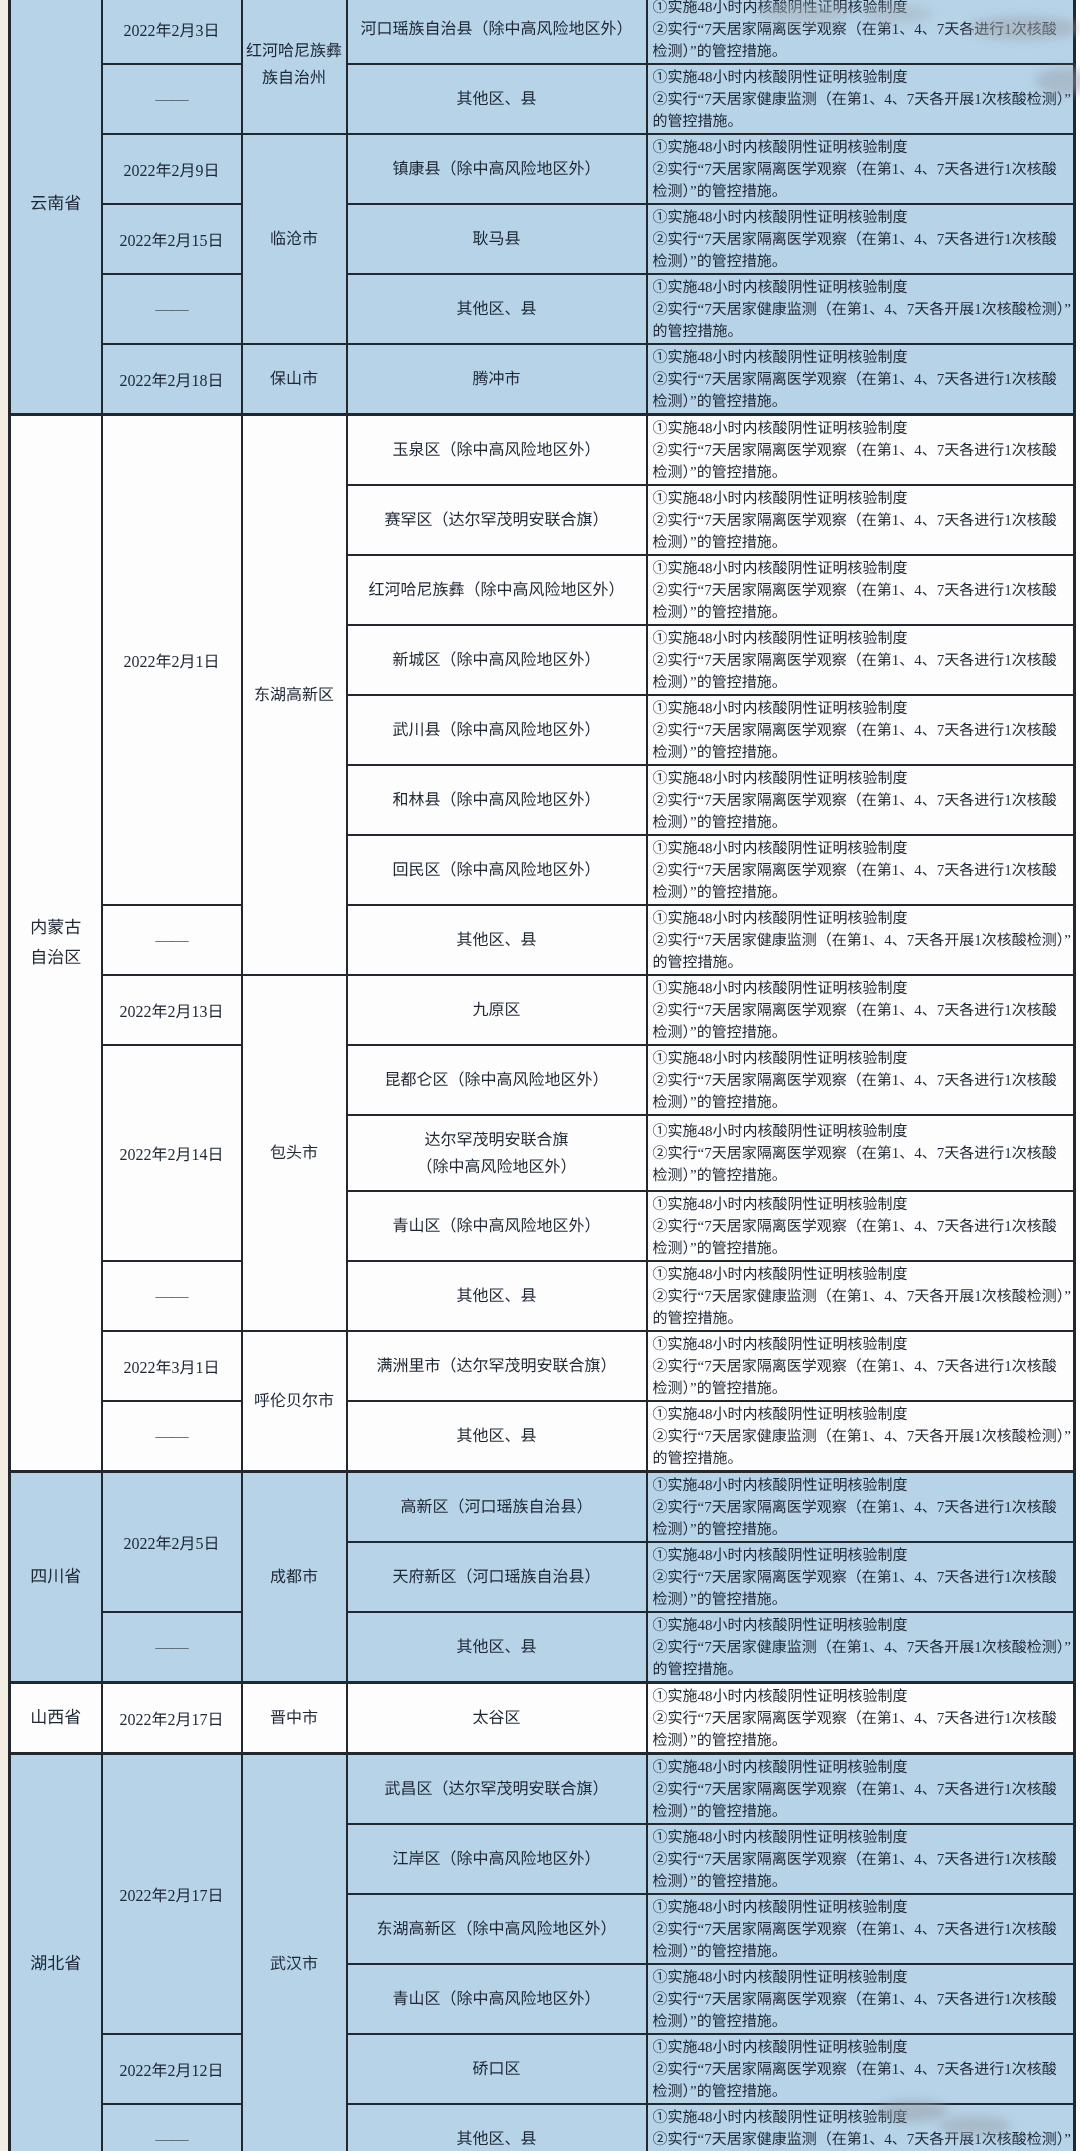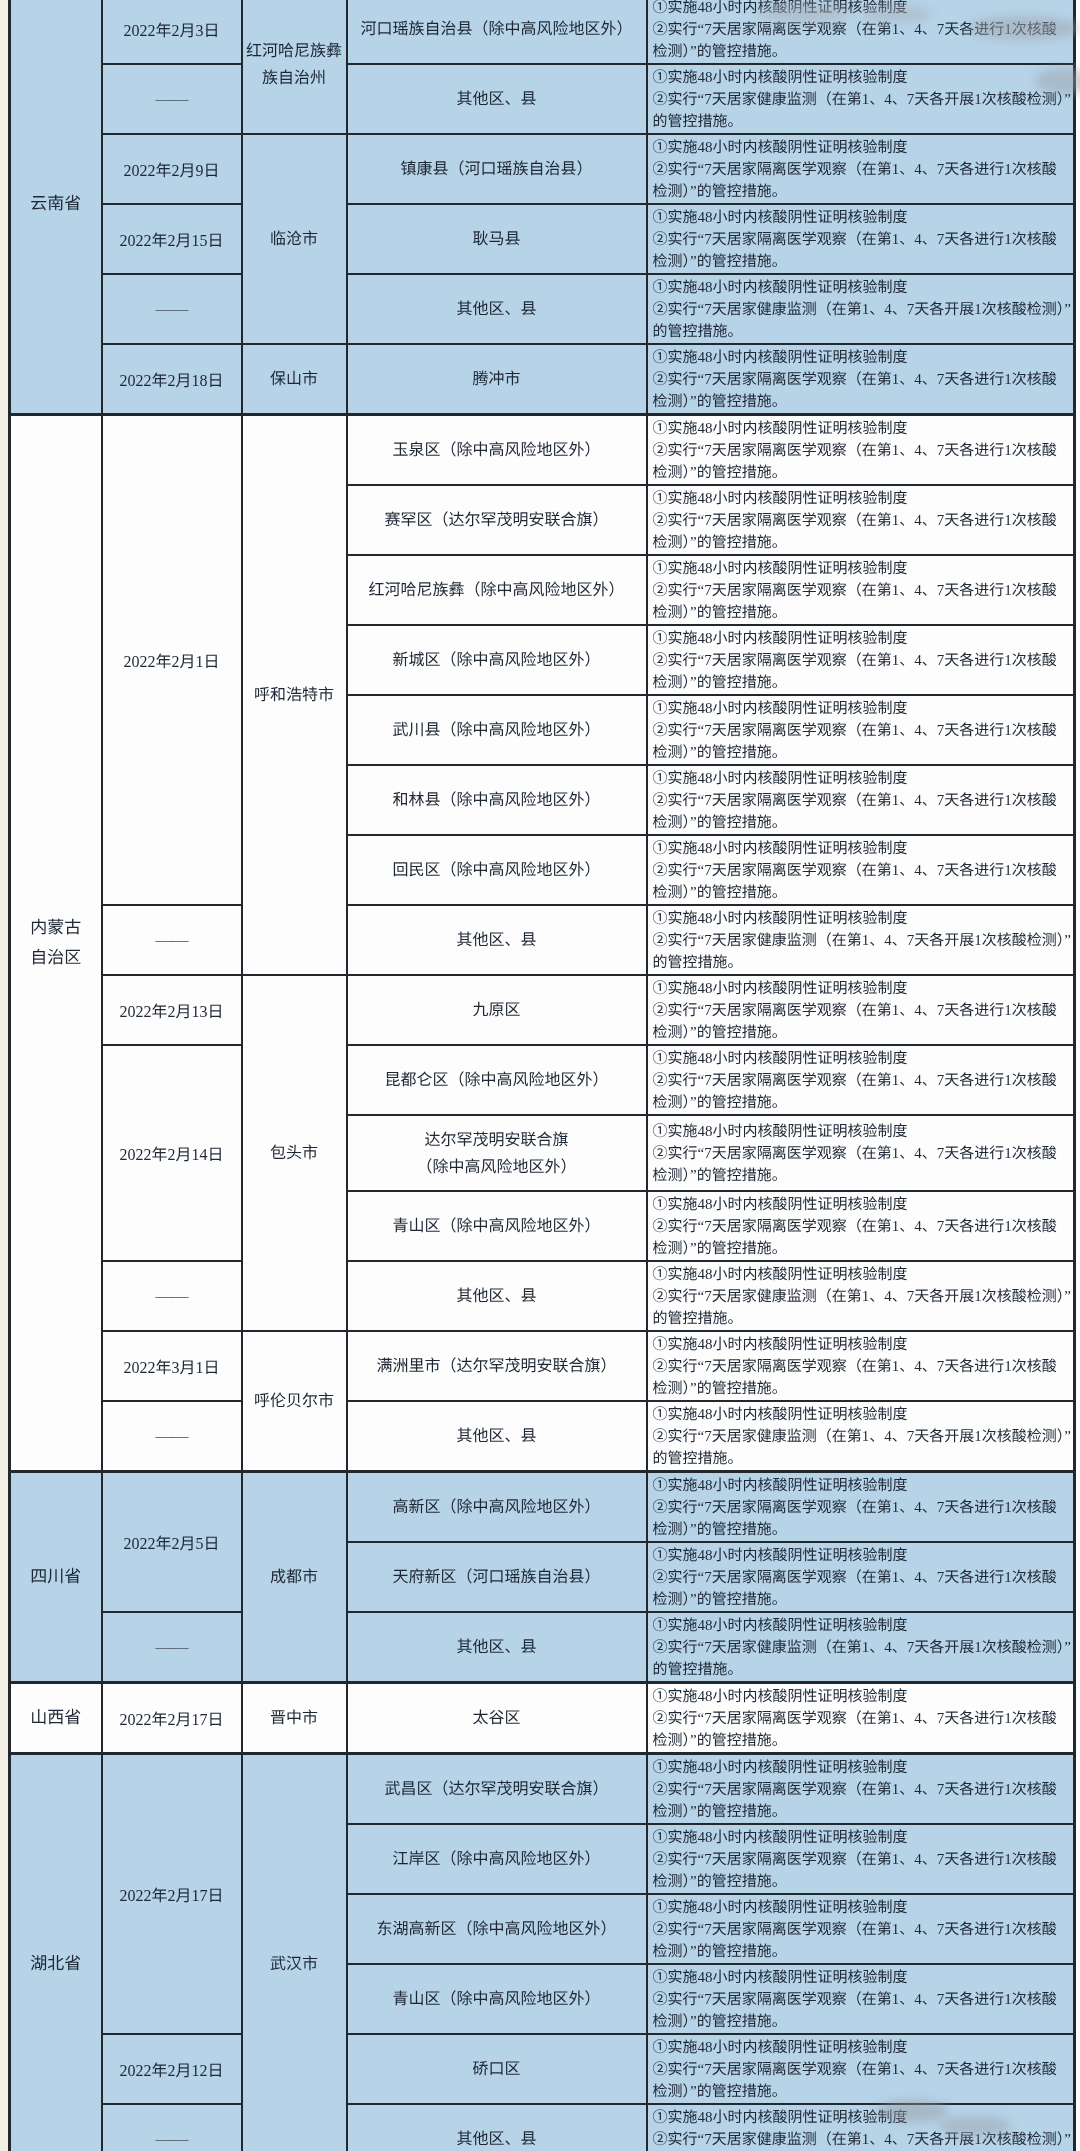--- a/index.html
+++ b/index.html
@@ -98,21 +98,21 @@
         </tr>
         <tr class="sec-blue">
           <td class="date dash">——</td>
           <td class="district">其他区、县</td>
           <td class="measure">①实施48小时内核酸阴性证明核验制度
 ②实行“7天居家健康监测（在第1、4、7天各开展1次核酸检测）”的管控措施。</td>
         </tr>
         <tr class="sec-blue">
           <td class="date">2022年2月9日</td>
           <td class="city" rowspan="3">临沧市</td>
-          <td class="district">镇康县（河口瑶族自治县）</td>
+          <td class="district">镇康县（除中高风险地区外）</td>
           <td class="measure">①实施48小时内核酸阴性证明核验制度
 ②实行“7天居家隔离医学观察（在第1、4、7天各进行1次核酸检测）”的管控措施。</td>
         </tr>
         <tr class="sec-blue">
           <td class="date">2022年2月15日</td>
           <td class="district">耿马县</td>
           <td class="measure">①实施48小时内核酸阴性证明核验制度
 ②实行“7天居家隔离医学观察（在第1、4、7天各进行1次核酸检测）”的管控措施。</td>
         </tr>
         <tr class="sec-blue">
@@ -125,21 +125,21 @@
           <td class="date">2022年2月18日</td>
           <td class="city">保山市</td>
           <td class="district">腾冲市</td>
           <td class="measure">①实施48小时内核酸阴性证明核验制度
 ②实行“7天居家隔离医学观察（在第1、4、7天各进行1次核酸检测）”的管控措施。</td>
         </tr>
         <tr class="sec-white sec-first">
           <td class="province" rowspan="15">内蒙古
 自治区</td>
           <td class="date" rowspan="7">2022年2月1日</td>
-          <td class="city" rowspan="8">呼和浩特市</td>
+          <td class="city" rowspan="8">东湖高新区</td>
           <td class="district">玉泉区（除中高风险地区外）</td>
           <td class="measure">①实施48小时内核酸阴性证明核验制度
 ②实行“7天居家隔离医学观察（在第1、4、7天各进行1次核酸检测）”的管控措施。</td>
         </tr>
         <tr class="sec-white">
           <td class="district">赛罕区（达尔罕茂明安联合旗）</td>
           <td class="measure">①实施48小时内核酸阴性证明核验制度
 ②实行“7天居家隔离医学观察（在第1、4、7天各进行1次核酸检测）”的管控措施。</td>
         </tr>
         <tr class="sec-white">
@@ -213,21 +213,21 @@
         <tr class="sec-white">
           <td class="date dash">——</td>
           <td class="district">其他区、县</td>
           <td class="measure">①实施48小时内核酸阴性证明核验制度
 ②实行“7天居家健康监测（在第1、4、7天各开展1次核酸检测）”的管控措施。</td>
         </tr>
         <tr class="sec-blue sec-first">
           <td class="province" rowspan="3">四川省</td>
           <td class="date" rowspan="2">2022年2月5日</td>
           <td class="city" rowspan="3">成都市</td>
-          <td class="district">高新区（除中高风险地区外）</td>
+          <td class="district">高新区（河口瑶族自治县）</td>
           <td class="measure">①实施48小时内核酸阴性证明核验制度
 ②实行“7天居家隔离医学观察（在第1、4、7天各进行1次核酸检测）”的管控措施。</td>
         </tr>
         <tr class="sec-blue">
           <td class="district">天府新区（河口瑶族自治县）</td>
           <td class="measure">①实施48小时内核酸阴性证明核验制度
 ②实行“7天居家隔离医学观察（在第1、4、7天各进行1次核酸检测）”的管控措施。</td>
         </tr>
         <tr class="sec-blue">
           <td class="date dash">——</td>

